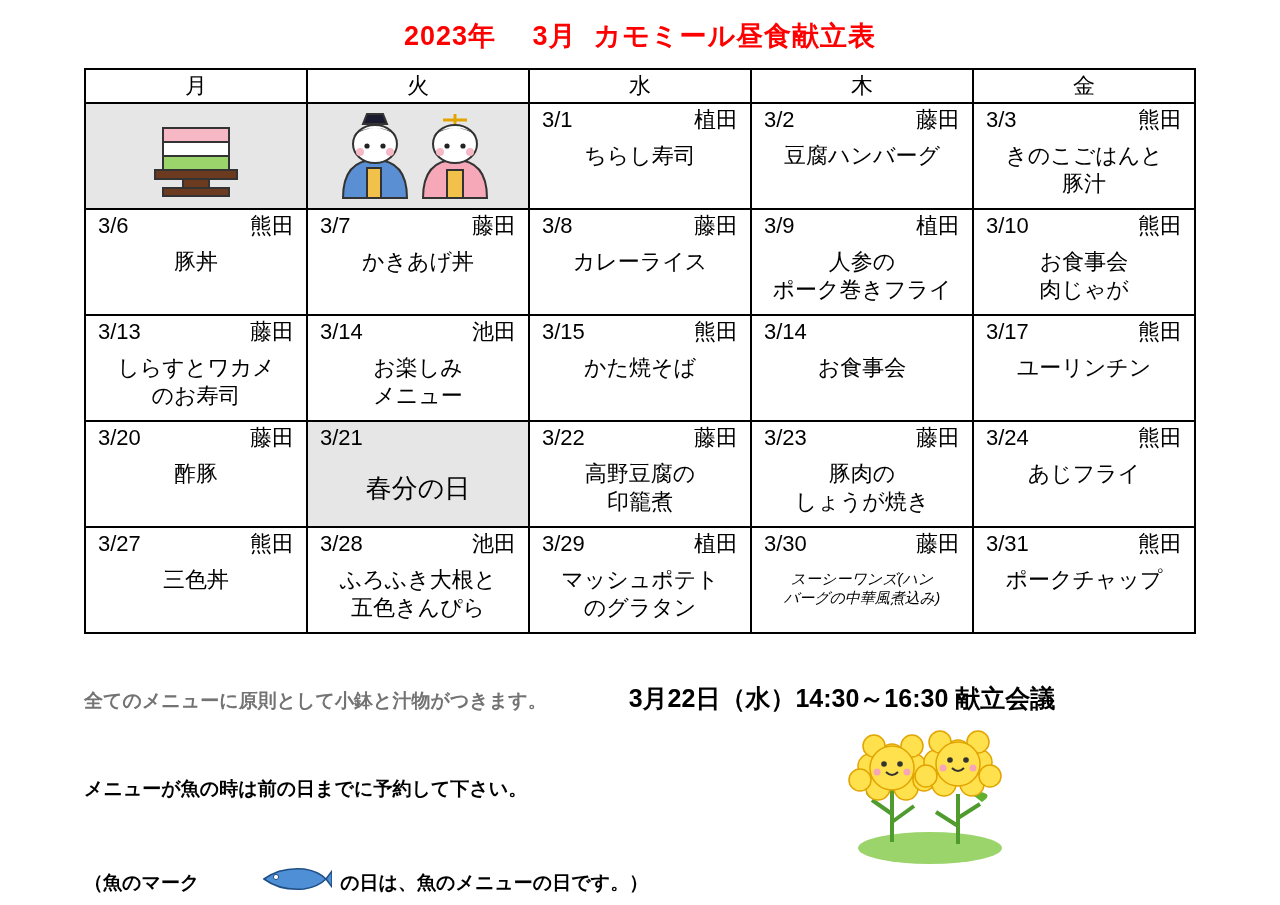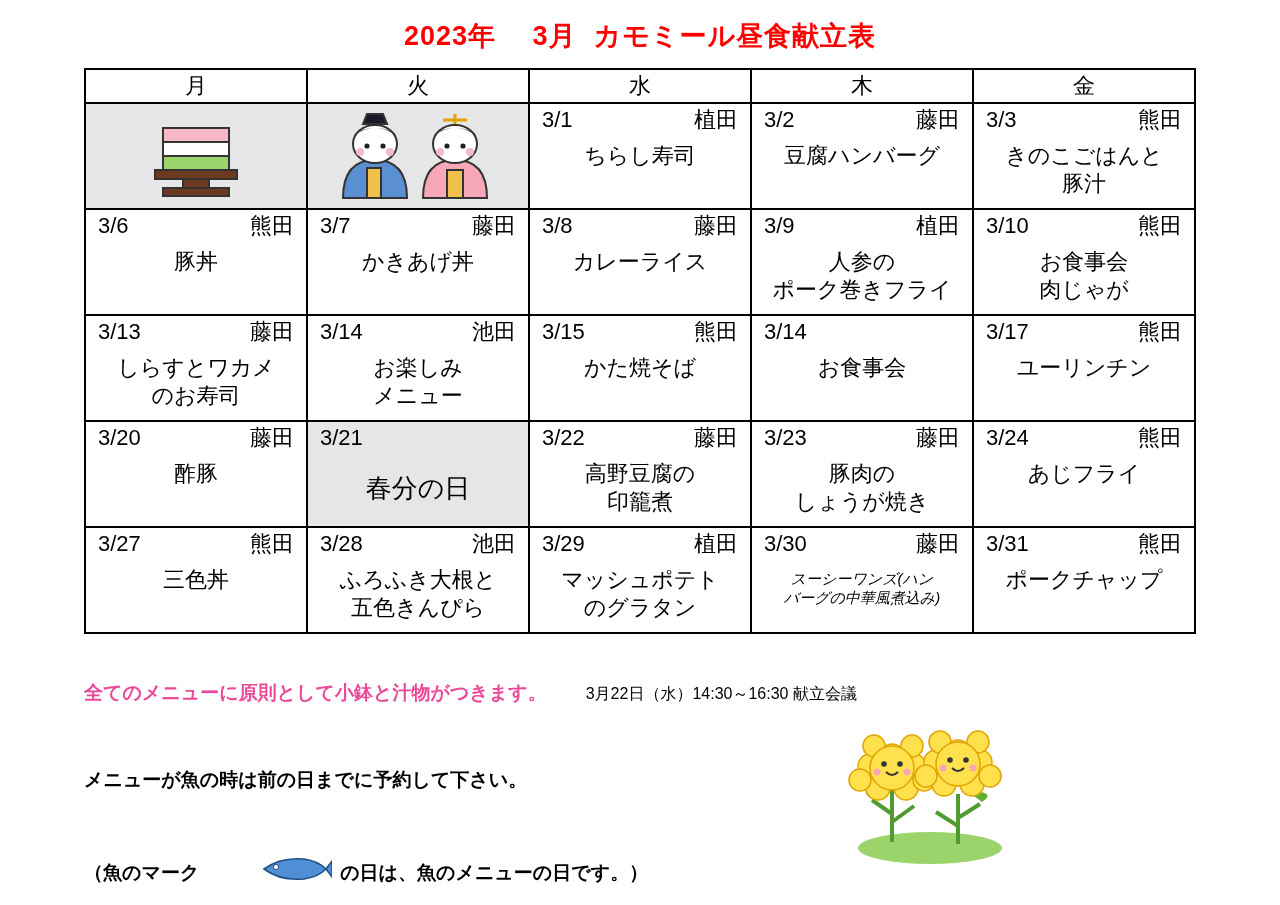--- a/index.html
+++ b/index.html
@@ -102,25 +102,25 @@
     top: 678px;
     width: 1120px;
     font-size: 19px;
     font-weight: bold;
     line-height: 1.6;
   }
   .note-row1 {
     display: flex;
     align-items: baseline;
   }
-  .note-black { color: #ec4899; }
+  .note-black { color: #737373; }
   .note-meeting {
-    margin-left: 39px;
-    font-weight: normal;
-    font-size: 16px;
+    margin-left: 82px;
+    font-weight: bold;
+    font-size: 25px;
   }
   .note-block2 {
     margin-top: 26px;
     color: #000000;
     white-space: pre-line;
   }
   .fish-line {
     display: flex;
     align-items: center;
     white-space: pre;

